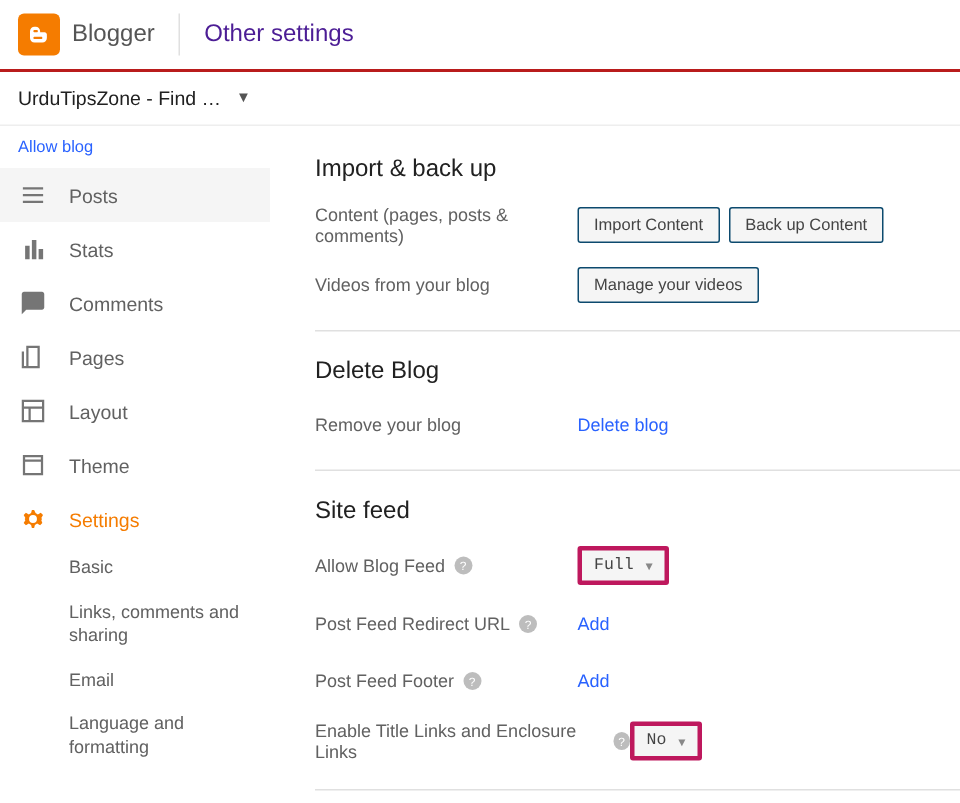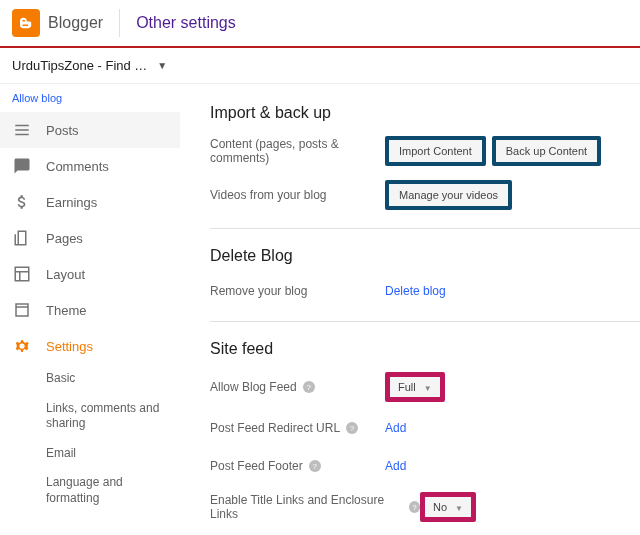--- a/index.html
+++ b/index.html
@@ -30,23 +30,23 @@
   
   .sub-items { padding-left: 46px; }
   .sub-item { font-size: 12px; color: #616161; padding: 7px 8px 7px 0; line-height: 1.3; cursor: pointer; }
   
   .content { flex: 1; padding: 20px 0 20px 30px; }
   .section-title { font-size: 16px; color: #212121; margin-bottom: 14px; font-weight: 400; }
   .row { display: flex; align-items: center; margin-bottom: 14px; min-height: 24px; }
   .row-label { width: 175px; font-size: 12px; color: #616161; display: flex; align-items: center; }
   .help { width: 12px; height: 12px; border-radius: 50%; background: #bdbdbd; color: #fff; font-size: 8px; display: inline-flex; align-items: center; justify-content: center; margin-left: 6px; }
   .row-control { display: flex; gap: 6px; }
-  .btn { background: #f5f5f5; border: 4px solid #0c4a6e; padding: 5px 10px; font-size: 11px; color: #444; cursor: pointer; border-radius: 2px; }
+  .btn { background: #f5f5f5; border: 1px solid #0c4a6e; padding: 5px 10px; font-size: 11px; color: #444; cursor: pointer; border-radius: 2px; }
   .link { color: #2962ff; font-size: 12px; cursor: pointer; }
-  .select-btn { background: #f5f5f5; border: 5px solid #be185d; padding: 4px 8px; font-size: 11px; color: #444; cursor: pointer; border-radius: 2px; display: flex; align-items: flex-end; gap: 8px; }
+  .select-btn { background: #f5f5f5; border: 3px solid #be185d; padding: 4px 8px; font-size: 11px; color: #444; cursor: pointer; border-radius: 2px; display: flex; align-items: flex-end; gap: 8px; font-family: Liberation Mono, monospace; }
   .select-btn .caret { font-size: 8px; color: #888; }
   .section-divider { height: 1px; background: #e0e0e0; margin: 18px 0; }
 </style>
 </head>
 <body>
 
 <div class="header">
   <div class="logo-box">
     <svg viewBox="0 0 24 24">
         <path fill="#fff" d="M14 10h-1V9c0-2.2-1.8-4-4-4H8C5.8 5 4 6.8 4 9v6c0 2.2 1.8 4 4 4h7c2.2 0 4-1.8 4-4v-3c0-1.1-.9-2-2-2h-3zM8 8h2c.6 0 1 .4 1 1s-.4 1-1 1H8c-.6 0-1-.4-1-1s.4-1 1-1zm6 8H8c-.6 0-1-.4-1-1s.4-1 1-1h6c.6 0 1 .4 1 1s-.4 1-1 1z"></path>
@@ -70,32 +70,32 @@
       <span class="icon">
           <svg viewBox="0 0 24 24">
             <path fill="currentColor" d="M3 5h18v2H3zm0 6h18v2H3zm0 6h18v2H3z"></path>
           </svg>
         </span>
       <span class="nav-label">Posts</span>
     </div>
     <div class="nav-item">
       <span class="icon">
           <svg viewBox="0 0 24 24">
+            <path fill="currentColor" d="M5 9h4v12H5zm6-5h4v17h-4zm6 8h4v9h-4z"></path>
+          </svg>
+        </span>
+      <span class="nav-label">Stats</span>
+    </div>
+    <div class="nav-item">
+      <span class="icon">
+          <svg viewBox="0 0 24 24">
             <path fill="currentColor" d="M20 2H4c-1.1 0-2 .9-2 2v18l4-4h14c1.1 0 2-.9 2-2V4c0-1.1-.9-2-2-2z"></path>
           </svg>
         </span>
       <span class="nav-label">Comments</span>
-    </div>
-    <div class="nav-item">
-      <span class="icon">
-          <svg viewBox="0 0 24 24">
-            <path fill="currentColor" d="M11.8 10.9c-2.27-.59-3-1.2-3-2.15 0-1.09 1.01-1.85 2.7-1.85 1.78 0 2.44.85 2.5 2.1h2.21c-.07-1.72-1.12-3.3-3.21-3.81V3h-3v2.16c-1.94.42-3.5 1.68-3.5 3.61 0 2.31 1.91 3.46 4.7 4.13 2.5.6 3 1.48 3 2.41 0 .69-.49 1.79-2.7 1.79-2.06 0-2.87-.92-2.98-2.1h-2.2c.12 2.19 1.76 3.42 3.68 3.83V21h3v-2.15c1.95-.37 3.5-1.5 3.5-3.55 0-2.84-2.43-3.81-4.7-4.4z"></path>
-          </svg>
-        </span>
-      <span class="nav-label">Earnings</span>
     </div>
     <div class="nav-item">
       <span class="icon">
           <svg viewBox="0 0 24 24">
             <path fill="none" stroke="currentColor" stroke-width="2" d="M7 3h10v18H7zM3 7v14h10"></path>
           </svg>
         </span>
       <span class="nav-label">Pages</span>
     </div>
     <div class="nav-item">

